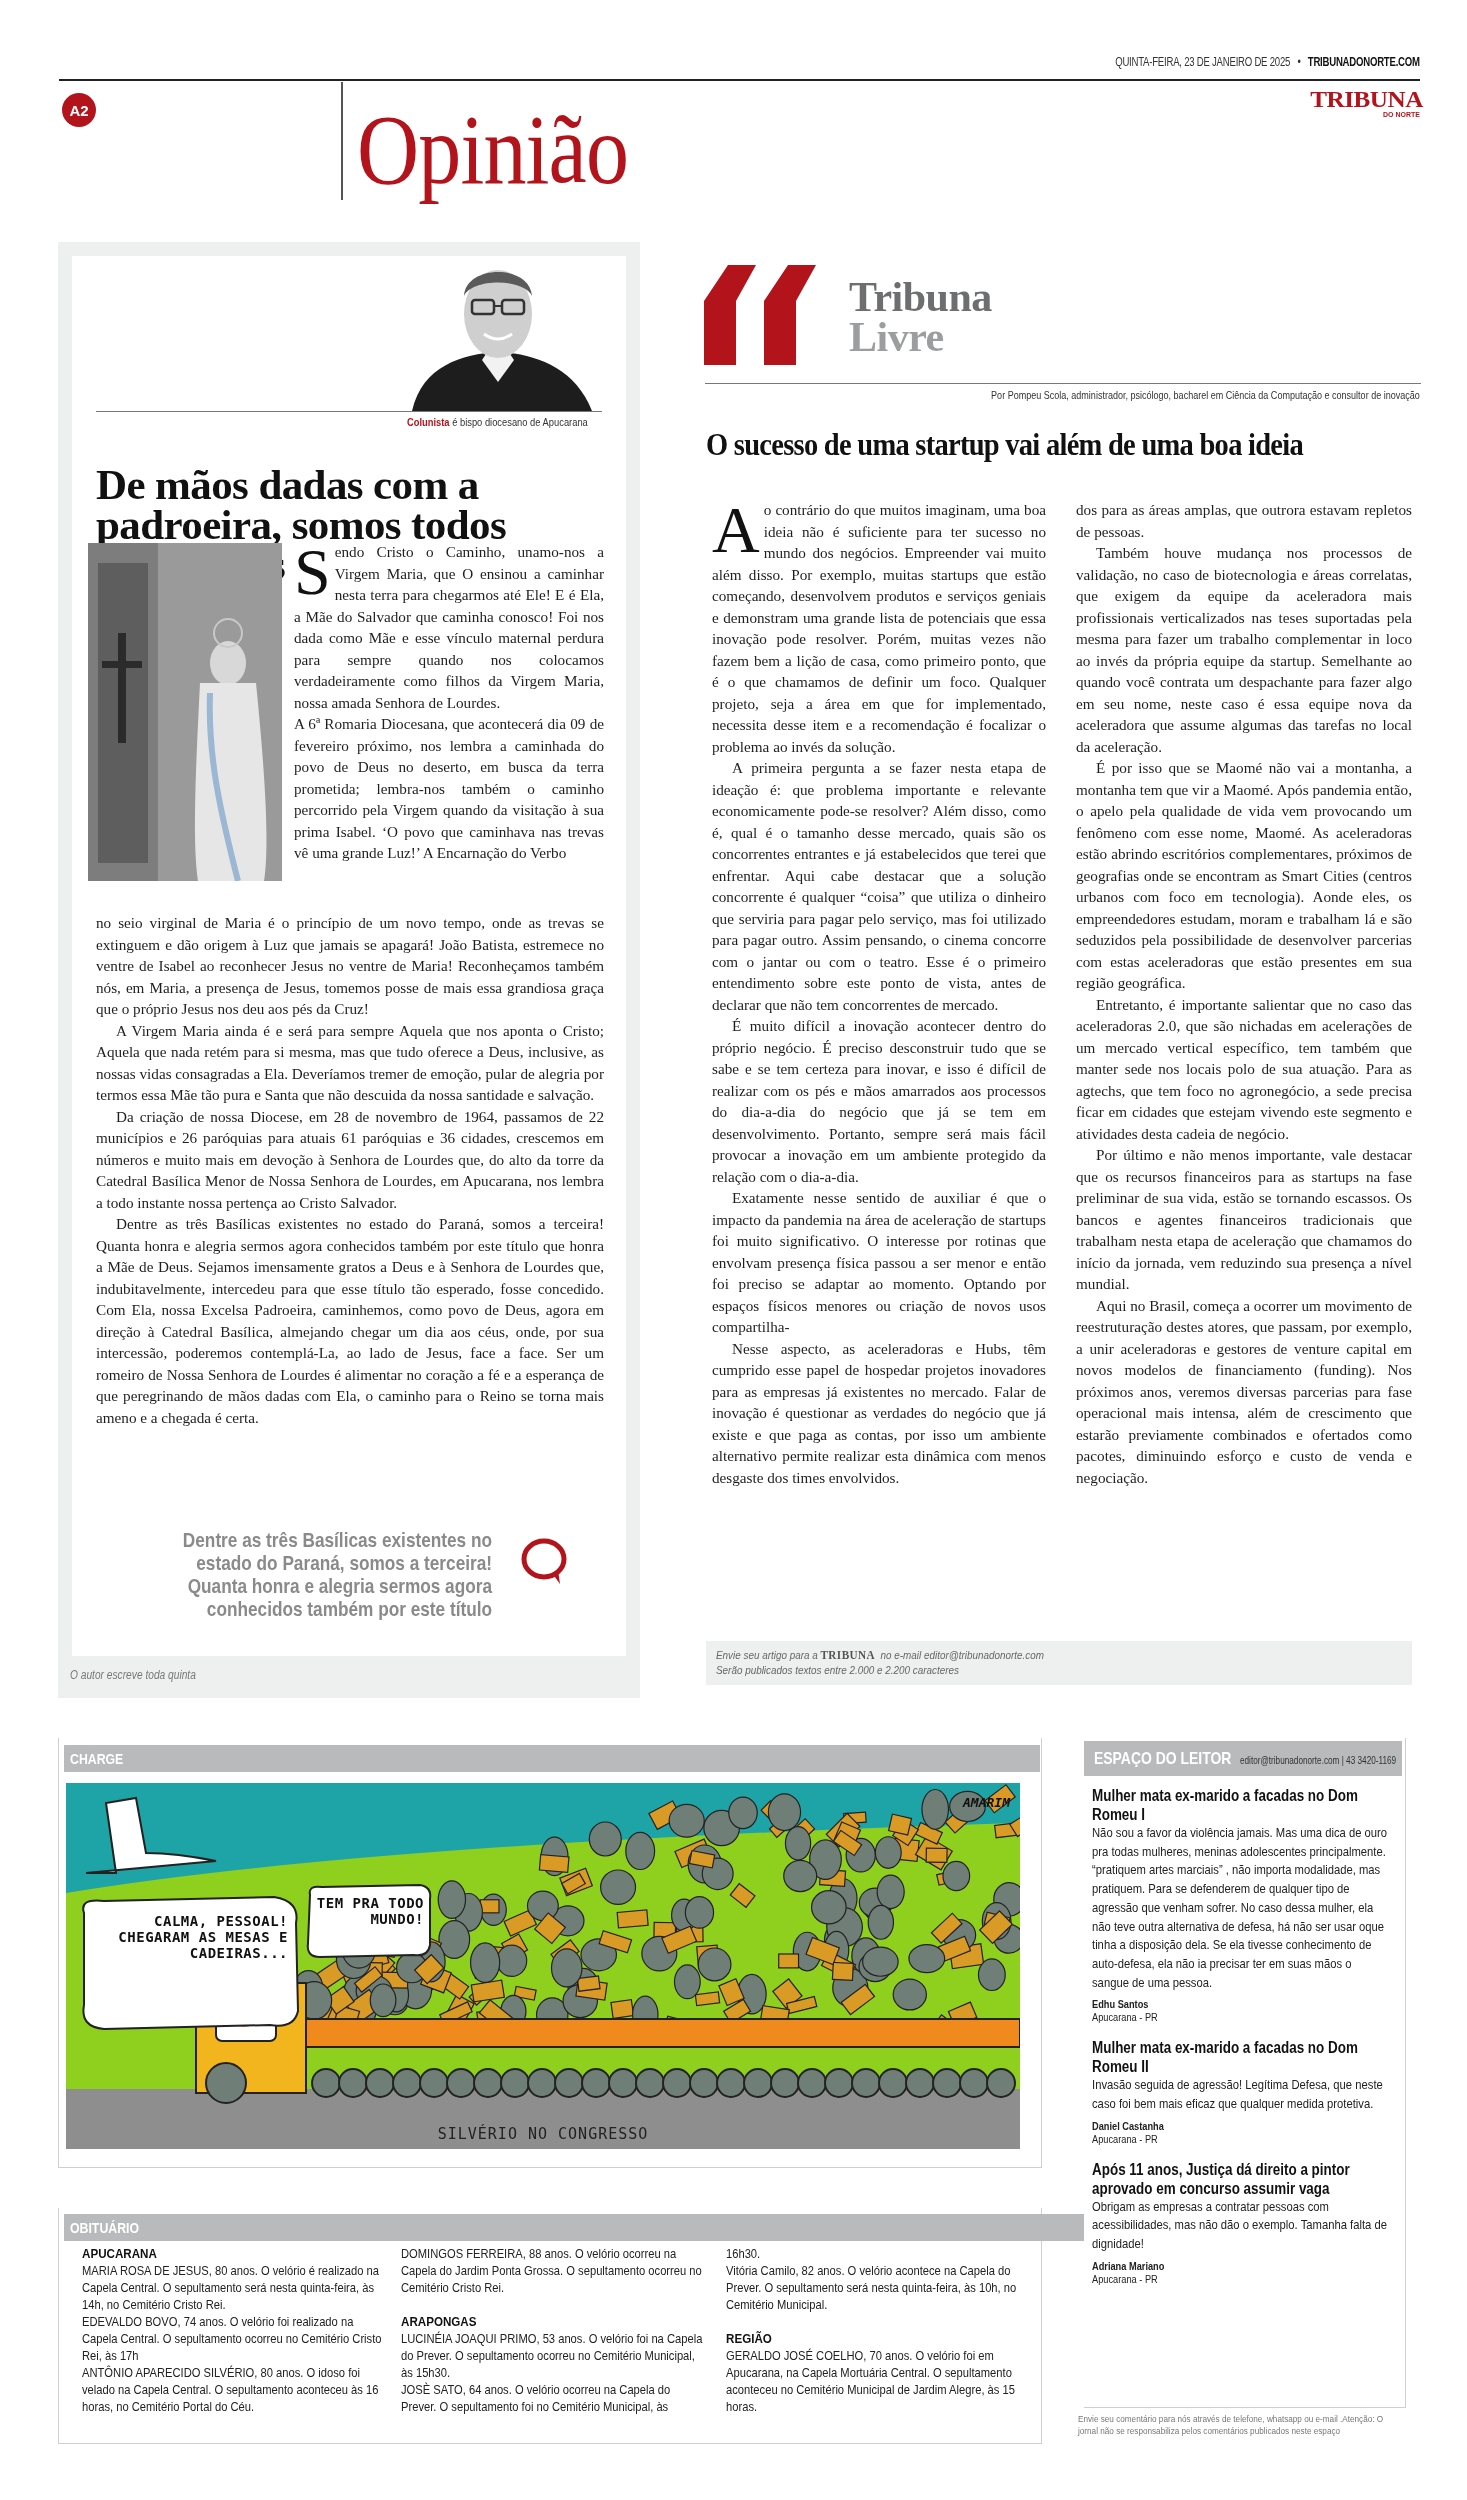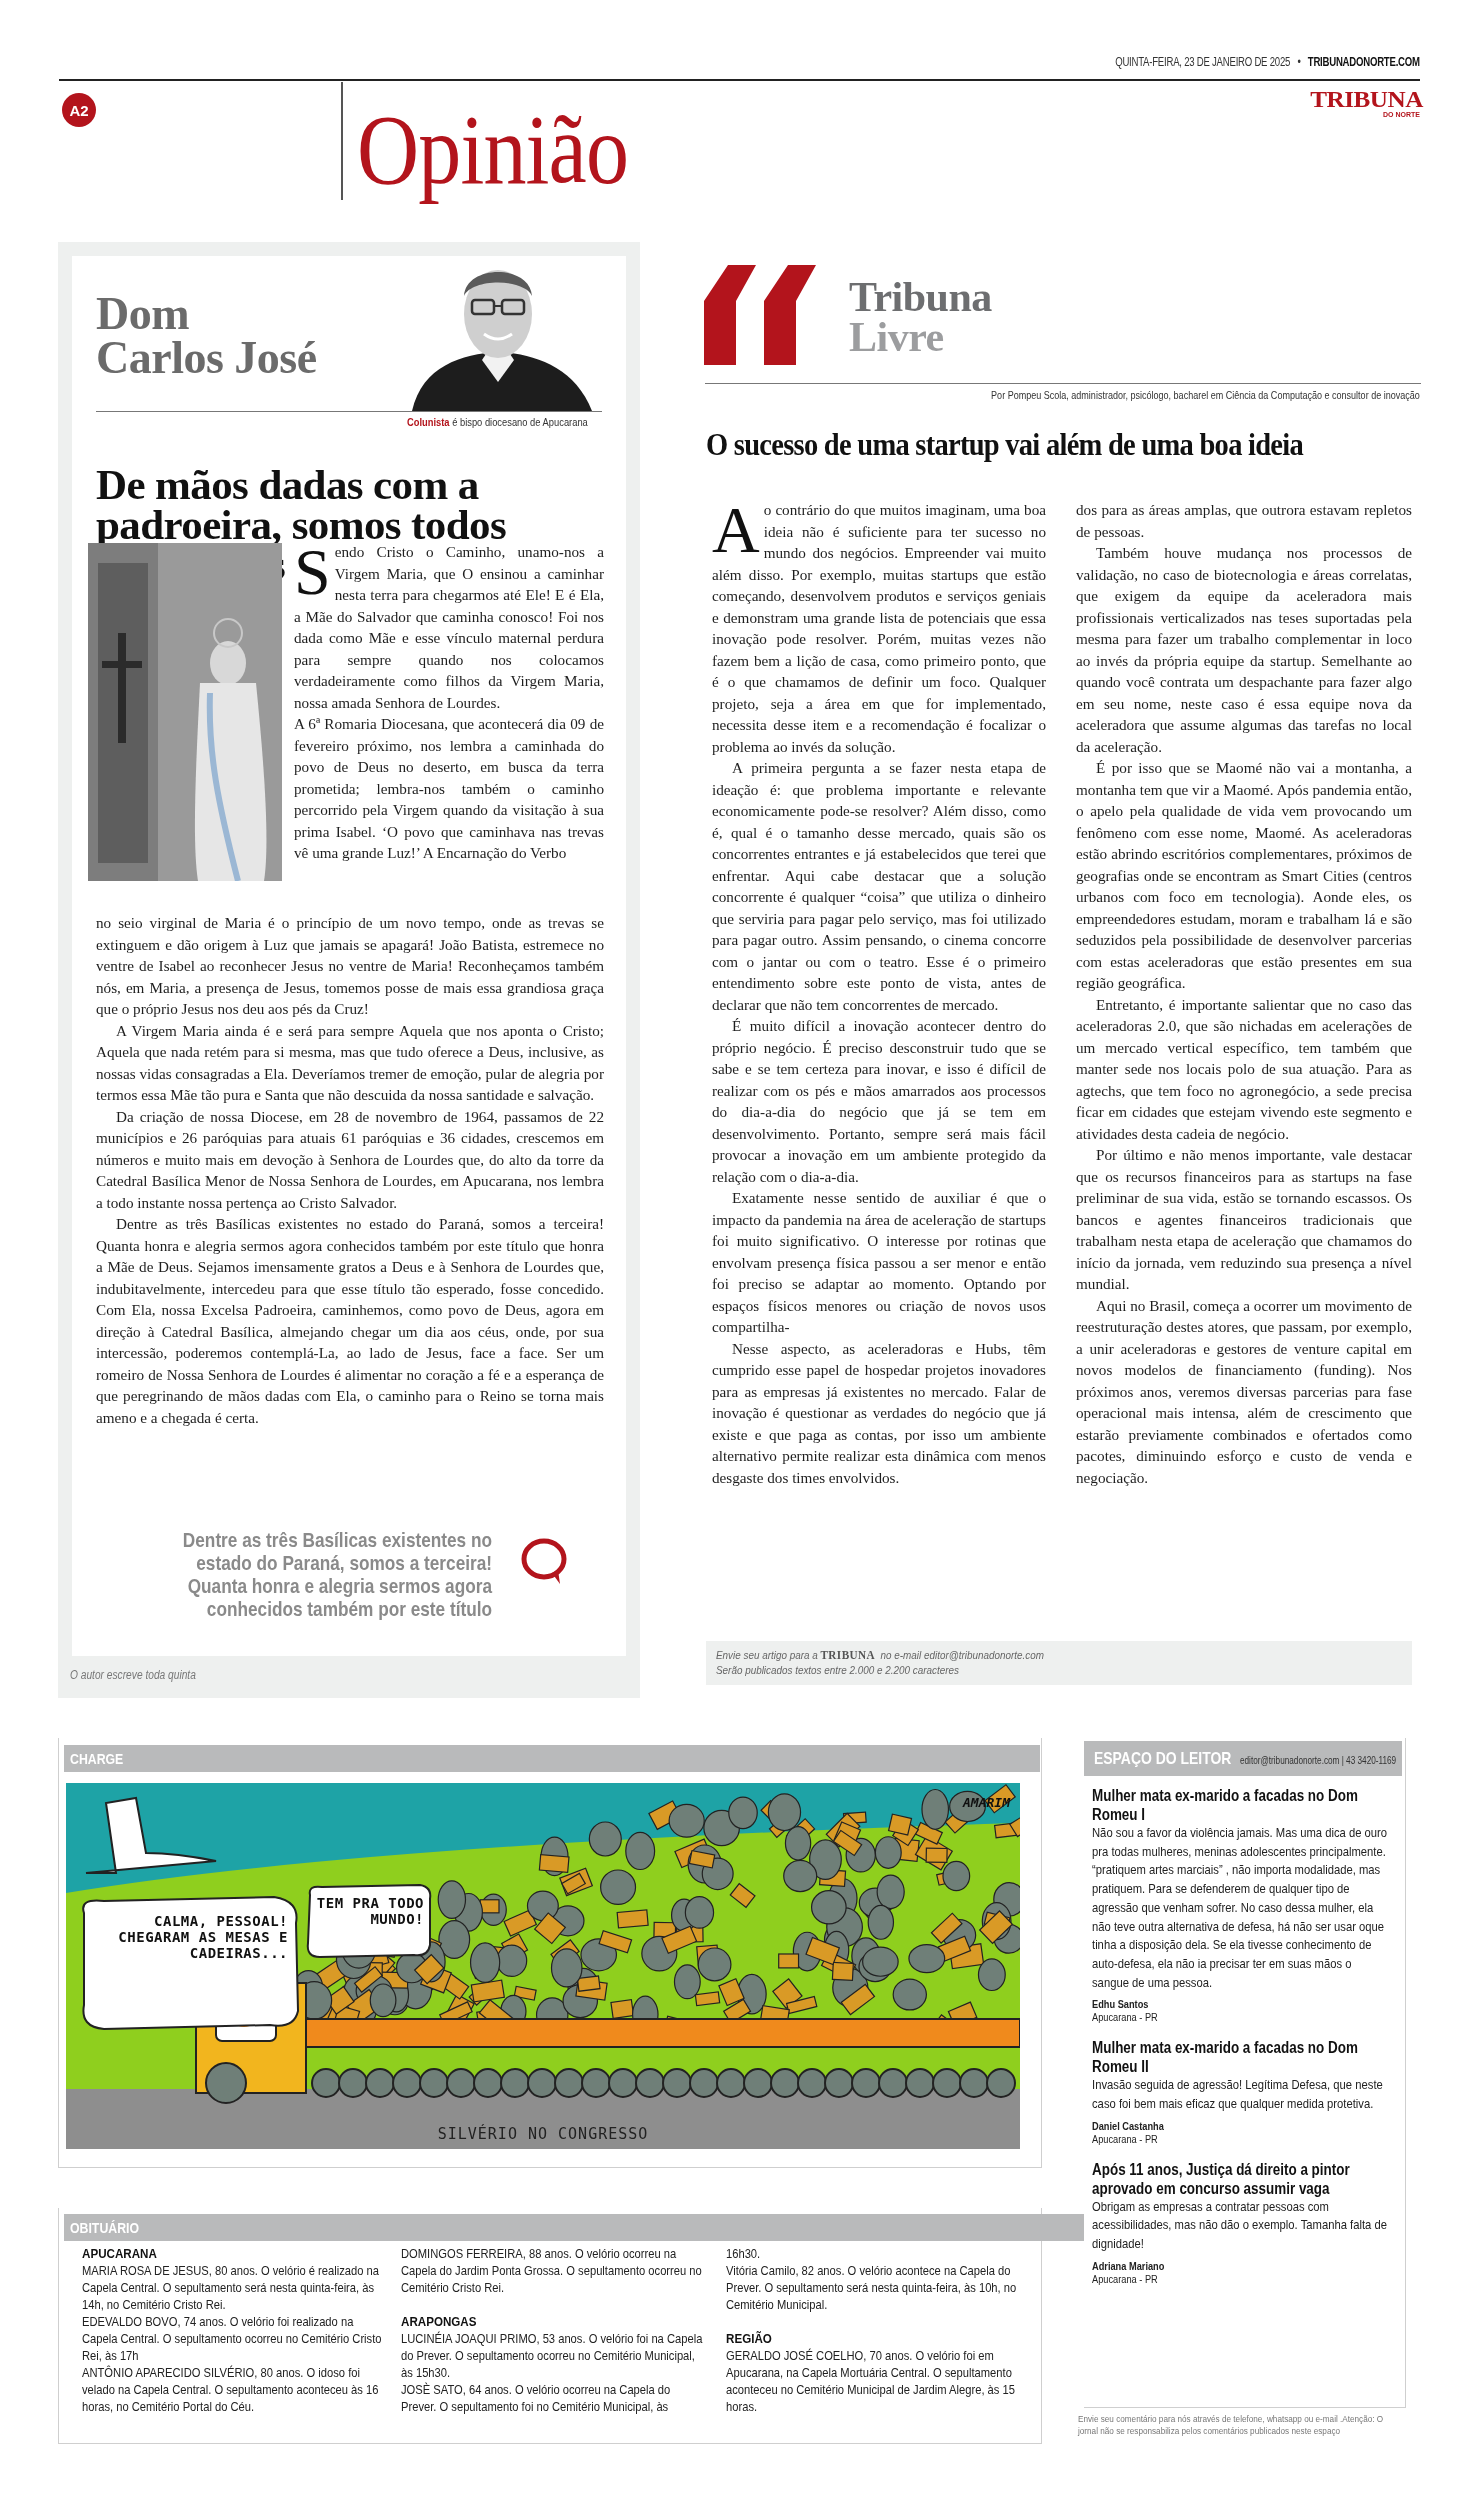--- a/index.html
+++ b/index.html
@@ -97,24 +97,20 @@
 <div class="page-badge">A2</div>
 <div class="head-vrule"></div>
 <div class="section-title">Opinião</div>
 <div class="brand-logo">
   <span class="big">TRIBUNA</span>
   <span class="small">DO NORTE</span>
 </div>
 
 <div class="col-left">
   <div class="col-left-inner">
-    <div class="author-name">
-      <div>Dom</div>
-      <div>Carlos José</div>
-    </div>
     <svg class="author-photo" viewBox="0 0 212 155">
       <path d="M20 155 C 30 110, 70 98, 106 96 C 142 98, 182 110, 200 155 Z" fill="#1d1d1d"></path>
       <path d="M90 104 L106 126 L122 104 L118 98 L94 98 Z" fill="#f2f2f2"></path>
       <ellipse cx="106" cy="58" rx="34" ry="44" fill="#cfcfcf"></ellipse>
       <path d="M72 40 C 74 8, 138 8, 140 40 C 132 22, 80 22, 72 40 Z" fill="#5a5a5a"></path>
       <rect x="80" y="44" width="22" height="14" rx="3" fill="none" stroke="#333" stroke-width="2.5"></rect>
       <rect x="110" y="44" width="22" height="14" rx="3" fill="none" stroke="#333" stroke-width="2.5"></rect>
       <path d="M102 50 L110 50" stroke="#333" stroke-width="2"></path>
       <path d="M92 78 Q106 88 120 78" stroke="#fff" stroke-width="3" fill="none"></path>
     </svg>

